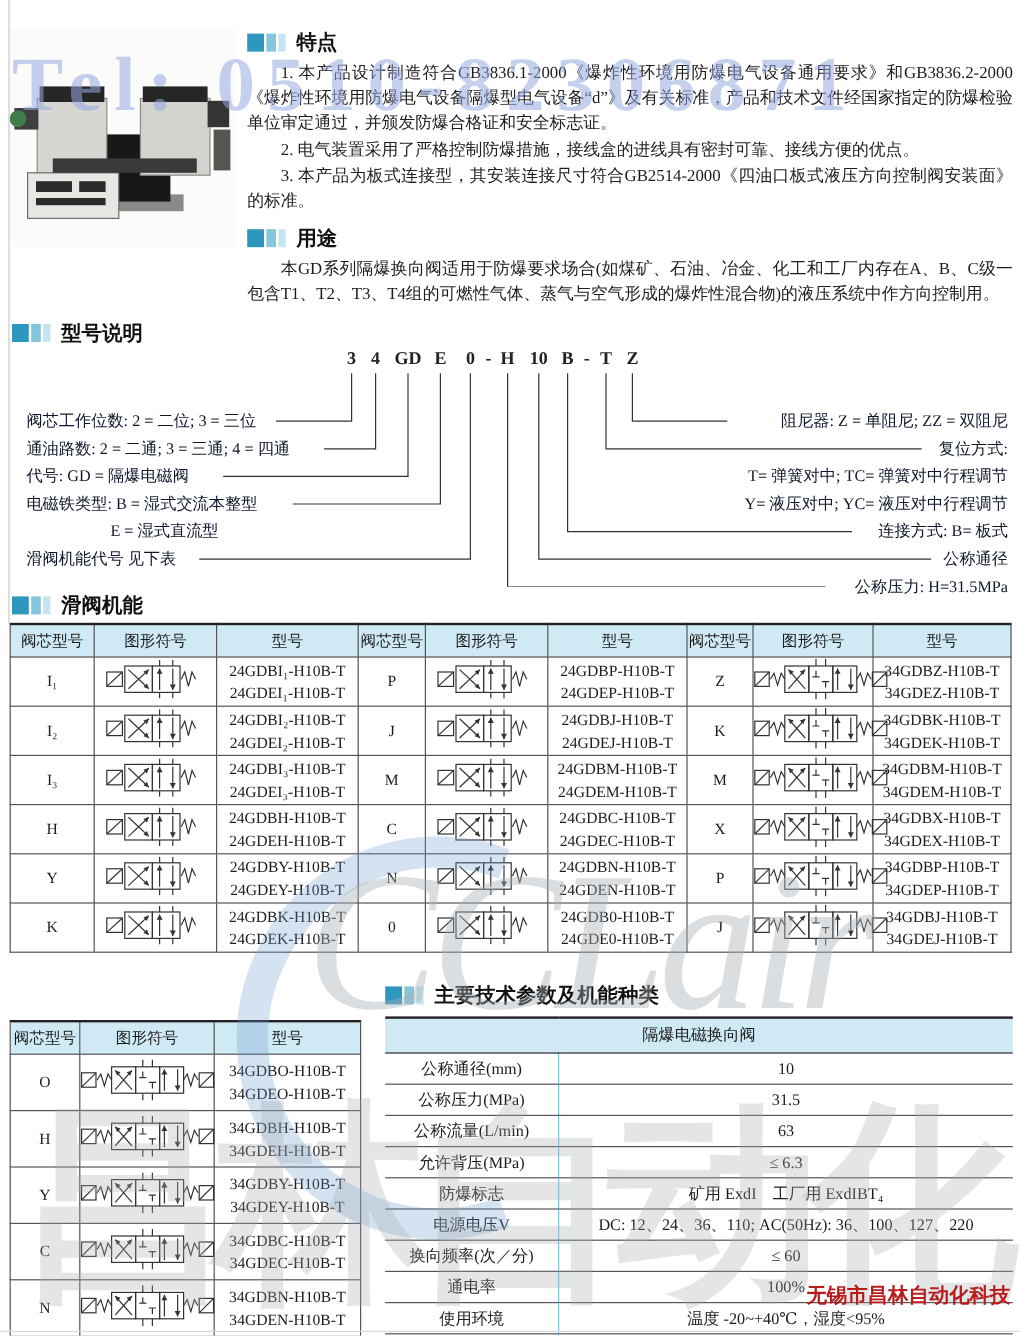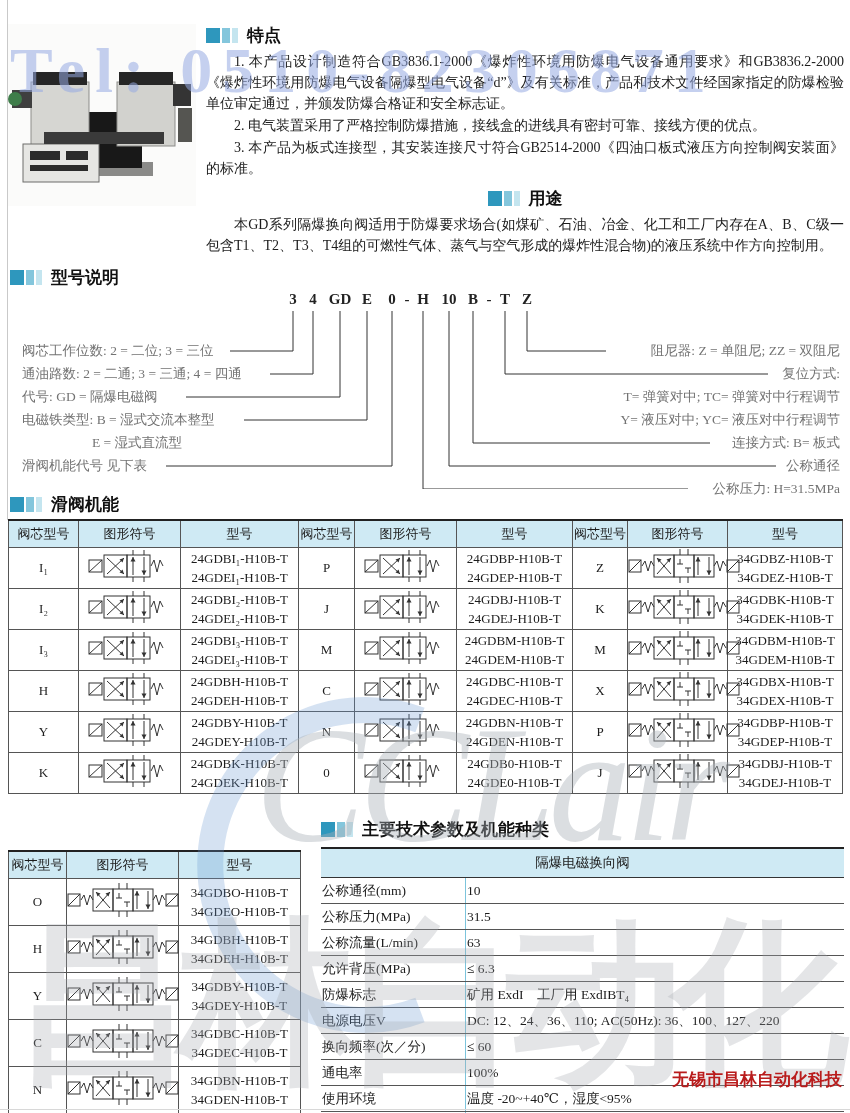--- a/index.html
+++ b/index.html
@@ -33,21 +33,21 @@
   .top-row{display:flex;padding:24px 6px 0 8px;}
   .photo-box{width:192px;flex:none;}
   .right-col{flex:1;min-width:0;padding-left:6px;}
   .para{margin:0;font-size:14px;line-height:21px;text-align:justify;text-indent:2em;}
   .para+.para{margin-top:1px;}
 
   
   .diagram{position:relative;height:198px;margin:2px 8px 0 8px;}
   .dg-lines{position:absolute;left:0;top:0;}
   .code-char{position:absolute;top:0;transform:translateX(-50%);font-size:15px;font-weight:bold;color:#222;}
-  .dg-label{position:absolute;font-size:13.5px;line-height:16px;white-space:nowrap;color:#737373;}
+  .dg-label{position:absolute;font-size:13.5px;line-height:16px;white-space:nowrap;color:#0f172a;}
   .dg-label.left{left:14px;}
   .dg-label.left.indent{left:84px;}
   .dg-label.right{right:2px;text-align:center;}
 
   
   table{border-collapse:collapse;}
   .spool-table{margin:3px 8px 0 8px;table-layout:fixed;width:834px;border-top:2px solid #222;}
   .spool-table th{background:#cfeaf4;border:1px solid #555;font-weight:normal;font-size:13px;
                   font-family:"Liberation Sans","DejaVu Sans",sans-serif;padding:4px 0;}
   .spool-table td{border:1px solid #555;text-align:center;font-size:13px;padding:1px 0;}
@@ -56,21 +56,21 @@
   .t2{table-layout:fixed;width:292px;border-top:2px solid #222;}
   .t2 td,.t2 th{height:44px;}
   .t2 th{height:auto;}
 
   
   .bottom-row{display:flex;margin:24px 6px 0 8px;align-items:flex-start;}
   .tech-col{flex:1;min-width:0;margin-left:20px;}
   .tech-table{width:100%;border-top:2px solid #222;margin-top:6px;}
   .tech-table .t-head{background:#cfeaf4;text-align:center;font-size:13.5px;height:26px;border-bottom:1px solid #333;
                       font-family:"Liberation Sans","DejaVu Sans",sans-serif;}
-  .tech-table td{border-bottom:1px solid #555;font-size:13.5px;height:23px;text-align:left;}
+  .tech-table td{border-bottom:1px solid #555;font-size:13.5px;height:23px;text-align:center;}
   .tech-table .t-label{width:142px;border-right:1px solid #7cc4dc;}
   .company{position:absolute;right:8px;top:1068px;z-index:3;font-family:"Liberation Sans","DejaVu Sans",sans-serif;
            font-weight:bold;font-size:17px;color:#b91c1c;}
 </style>
 </head>
 <body>
 
 <div class="page">
 
   <div class="wm wm-tel">Tel: 0510-82306871</div>
@@ -110,21 +110,21 @@
             <i class="s2"></i>
             <i class="s3"></i>
           </span>
         <span class="sec-title">特点</span>
       </div>
       <div id="features-paras">
           <p class="para">1. 本产品设计制造符合GB3836.1-2000《爆炸性环境用防爆电气设备通用要求》和GB3836.2-2000《爆炸性环境用防爆电气设备隔爆型电气设备“d”》及有关标准，产品和技术文件经国家指定的防爆检验单位审定通过，并颁发防爆合格证和安全标志证。</p>
           <p class="para">2. 电气装置采用了严格控制防爆措施，接线盒的进线具有密封可靠、接线方便的优点。</p>
           <p class="para">3. 本产品为板式连接型，其安装连接尺寸符合GB2514-2000《四油口板式液压方向控制阀安装面》的标准。</p>
         </div>
-      <div class="sec-header" style="margin-top:8px;justify-content:center;">
+      <div class="sec-header" style="margin-top:8px;">
         <span class="sec-ic">
             <i class="s1"></i>
             <i class="s2"></i>
             <i class="s3"></i>
           </span>
         <span class="sec-title">用途</span>
       </div>
       <p class="para">本GD系列隔爆换向阀适用于防爆要求场合(如煤矿、石油、冶金、化工和工厂内存在A、B、C级一包含T1、T2、T3、T4组的可燃性气体、蒸气与空气形成的爆炸性混合物)的液压系统中作方向控制用。</p>
     </div>
   </div>

